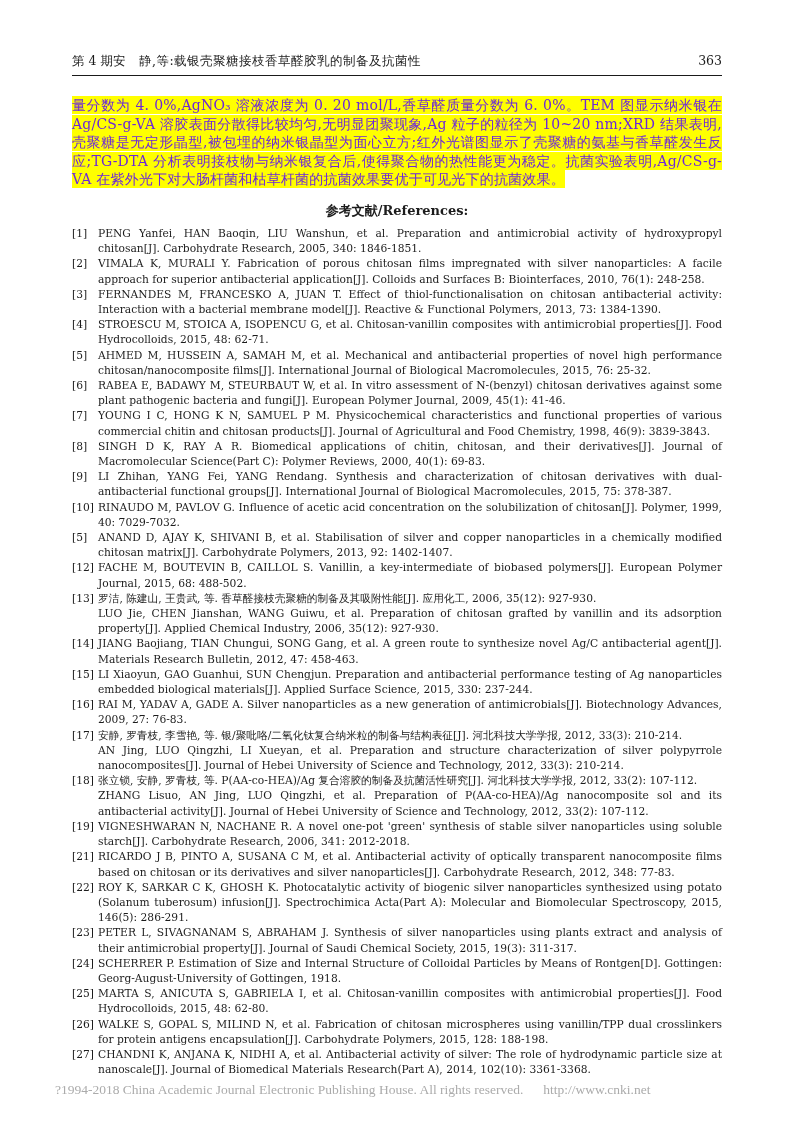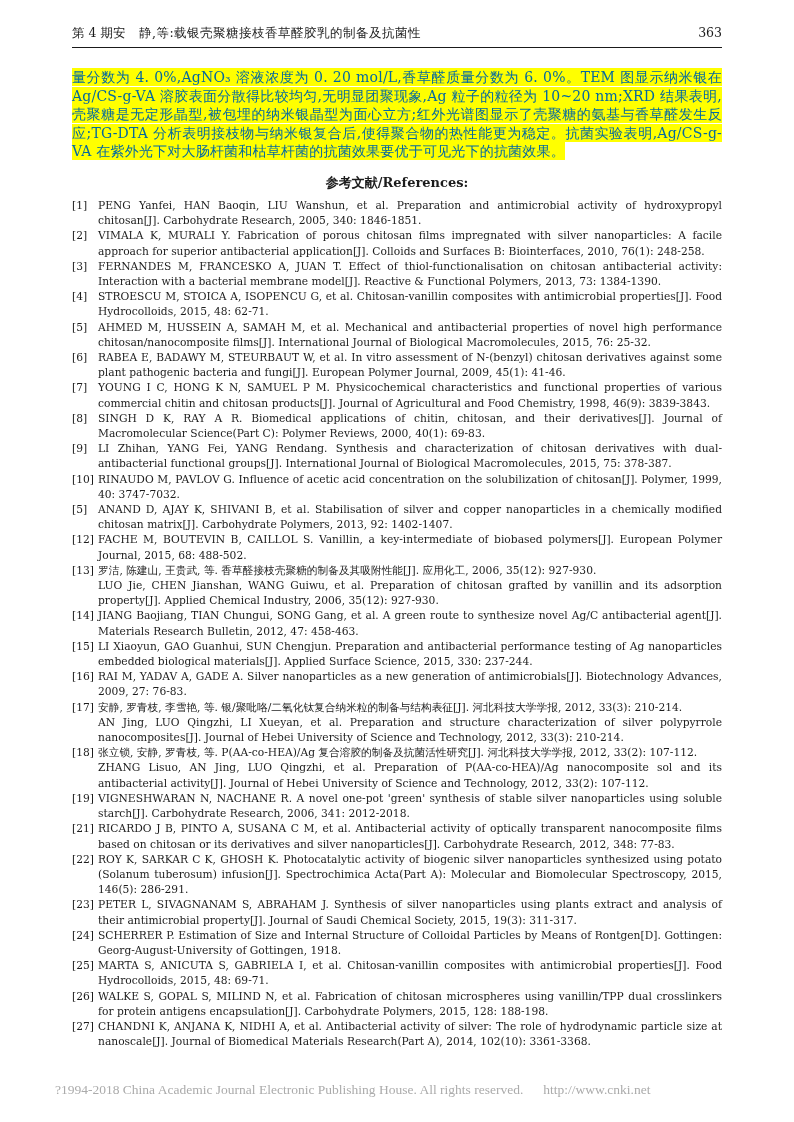--- a/index.html
+++ b/index.html
@@ -8,41 +8,41 @@
     width: 794px;
     height: 1122px;
     margin: 0 auto;
     background: #ffffff;
     overflow: hidden;
     font-family: "DejaVu Serif", "Liberation Serif", serif;
     color: #1c1c1c;
   }
   .page-header {
     margin: 0 72px;
-    padding-top: 25px;
+    padding-top: 53px;
     padding-bottom: 5px;
     display: flex;
     align-items: baseline;
     justify-content: space-between;
     font-size: 12.5px;
     border-bottom: 1.2px solid #1a1a1a;
   }
   .page-header .issue { flex: 0 0 auto; }
   .page-header .running-title { flex: 1 1 auto; text-align: left; letter-spacing: 0.5px; }
   .page-header .folio { flex: 0 0 auto; }
   .abstract {
     margin: 20px 72px 0 72px;
     font-size: 14px;
     line-height: 18.6px;
     text-align: justify;
     letter-spacing: 0.2px;
   }
   .abstract mark {
     background: #ffff00;
-    color: #0369a1;
+    color: #6d28d9;
     padding: 1px 0;
   }
   .ref-heading {
     margin: 13px 72px 6px 72px;
     font-size: 13px;
     font-weight: bold;
     text-align: center;
   }
   .ref-list { margin: 0 72px; }
   .ref-item {
@@ -145,21 +145,21 @@
     <div class="ref-item">
       <span class="ref-label">[9]</span>
       <div class="ref-body">
           <p class="ref-line">LI Zhihan, YANG Fei, YANG Rendang. Synthesis and characterization of chitosan derivatives with dual-antibacterial functional groups[J]. International Journal of Biological Macromolecules, 2015, 75: 378-387.</p>
         </div>
     </div>
 
     <div class="ref-item">
       <span class="ref-label">[10]</span>
       <div class="ref-body">
-          <p class="ref-line">RINAUDO M, PAVLOV G. Influence of acetic acid concentration on the solubilization of chitosan[J]. Polymer, 1999, 40: 3747-7032.</p>
+          <p class="ref-line">RINAUDO M, PAVLOV G. Influence of acetic acid concentration on the solubilization of chitosan[J]. Polymer, 1999, 40: 7029-7032.</p>
         </div>
     </div>
 
     <div class="ref-item">
       <span class="ref-label">[5]</span>
       <div class="ref-body">
           <p class="ref-line">ANAND D, AJAY K, SHIVANI B, et al. Stabilisation of silver and copper nanoparticles in a chemically modified chitosan matrix[J]. Carbohydrate Polymers, 2013, 92: 1402-1407.</p>
         </div>
     </div>
 
@@ -247,21 +247,21 @@
     <div class="ref-item">
       <span class="ref-label">[24]</span>
       <div class="ref-body">
           <p class="ref-line">SCHERRER P. Estimation of Size and Internal Structure of Colloidal Particles by Means of Rontgen[D]. Gottingen: Georg-August-University of Gottingen, 1918.</p>
         </div>
     </div>
 
     <div class="ref-item">
       <span class="ref-label">[25]</span>
       <div class="ref-body">
-          <p class="ref-line">MARTA S, ANICUTA S, GABRIELA I, et al. Chitosan-vanillin composites with antimicrobial properties[J]. Food Hydrocolloids, 2015, 48: 69-71.</p>
+          <p class="ref-line">MARTA S, ANICUTA S, GABRIELA I, et al. Chitosan-vanillin composites with antimicrobial properties[J]. Food Hydrocolloids, 2015, 48: 62-80.</p>
         </div>
     </div>
 
     <div class="ref-item">
       <span class="ref-label">[26]</span>
       <div class="ref-body">
           <p class="ref-line">WALKE S, GOPAL S, MILIND N, et al. Fabrication of chitosan microspheres using vanillin/TPP dual crosslinkers for protein antigens encapsulation[J]. Carbohydrate Polymers, 2015, 128: 188-198.</p>
         </div>
     </div>
 

